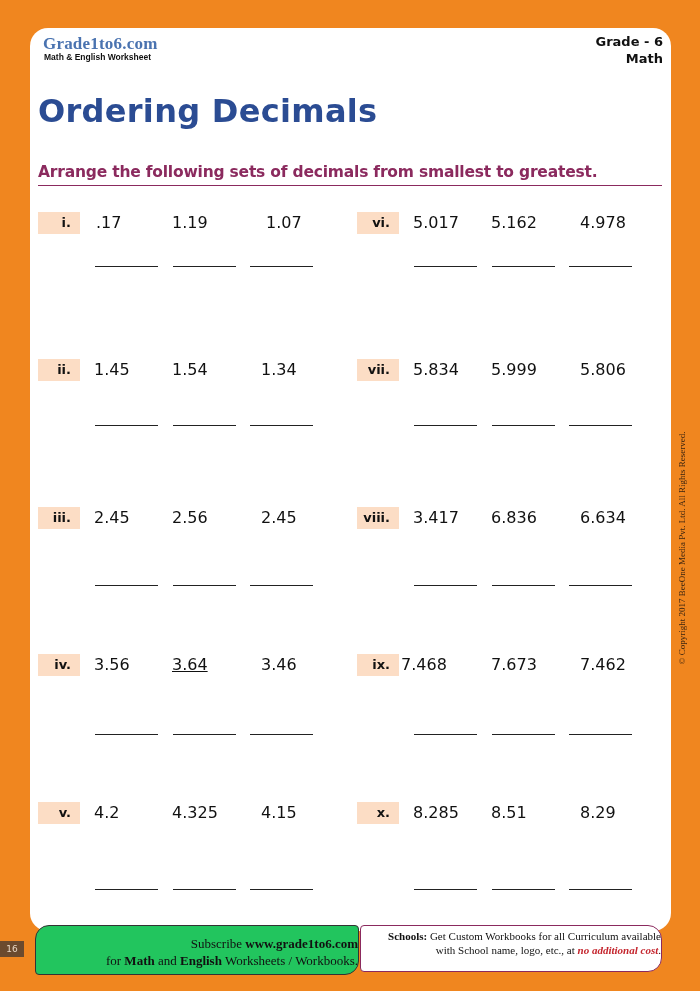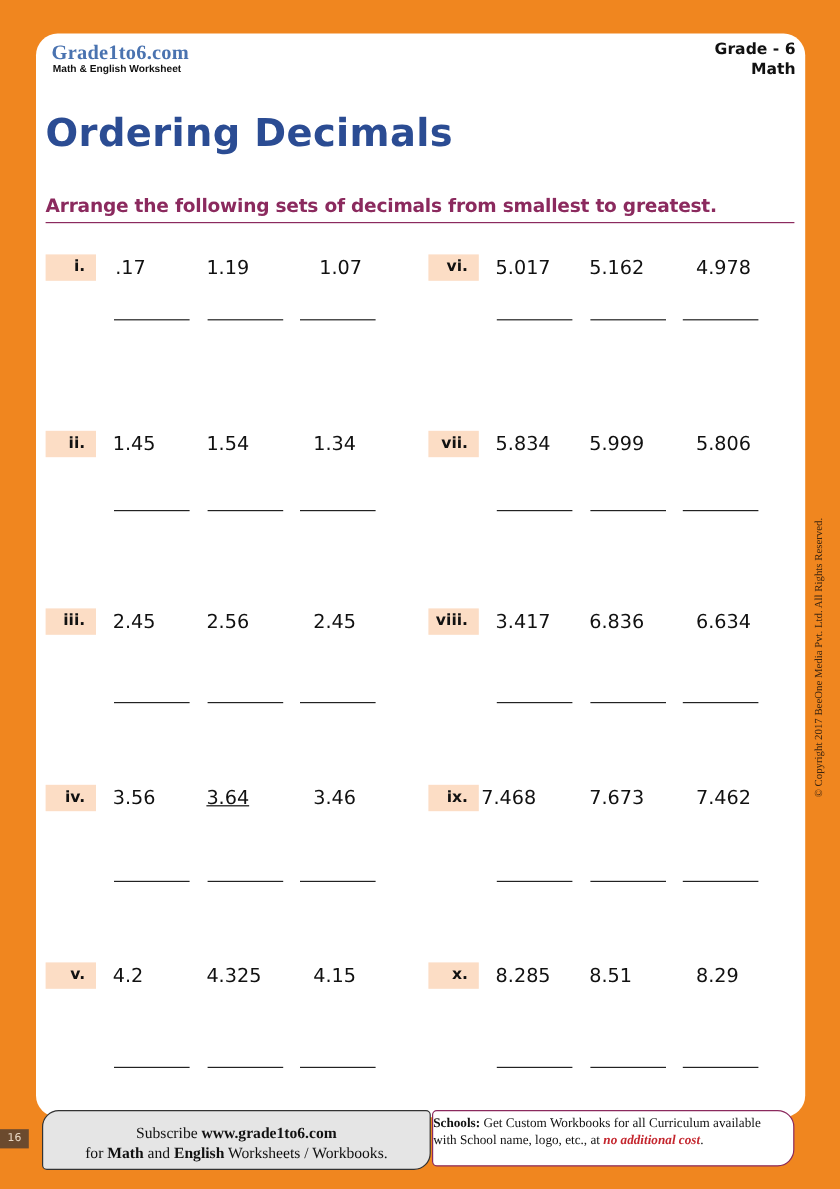--- a/index.html
+++ b/index.html
@@ -51,28 +51,28 @@
   .val {
     position: absolute; top: 0; line-height: 22px;
     font-family: "DejaVu Sans", sans-serif; font-size: 16px; color: #111;
   }
   .blank {
     position: absolute; top: 54px; width: 63px; height: 0;
     border-top: 1.3px solid #222;
   }
   .footer-left {
     position: absolute; left: 35px; top: 925px; width: 324px; height: 50px;
-    background: #e5e5e5; border: 1px solid #333; border-radius: 14px 4px 14px 4px;
-    text-align: center; box-sizing: border-box; padding-top: 9px;
+    background: #22c55e; border: 1px solid #333; border-radius: 14px 4px 14px 4px;
+    text-align: right; box-sizing: border-box; padding-top: 9px;
     font-family: "Liberation Serif", serif; font-size: 13px; color: #111; line-height: 17px;
   }
   .footer-right {
     position: absolute; left: 360px; top: 925px; width: 302px; height: 47px;
     background: #fff; border: 1.5px solid #8B2A5E; border-radius: 4px 14px 14px 4px;
-    text-align: left; box-sizing: border-box; padding-top: 3px;
+    text-align: right; box-sizing: border-box; padding-top: 3px;
     font-family: "Liberation Serif", serif; font-size: 11px; color: #111; line-height: 14px;
   }
   .footer-right .red { color: #C4262E; font-weight: bold; font-style: italic; }
   .page-num {
     position: absolute; left: 0; top: 941px; width: 24px; height: 16px;
     background: #6B4A2E; color: #e8d7c4; font-size: 9px; text-align: center; line-height: 16px;
     font-family: "DejaVu Sans", sans-serif;
   }
   .copyright {
     position: absolute; left: 682px; top: 548px;

